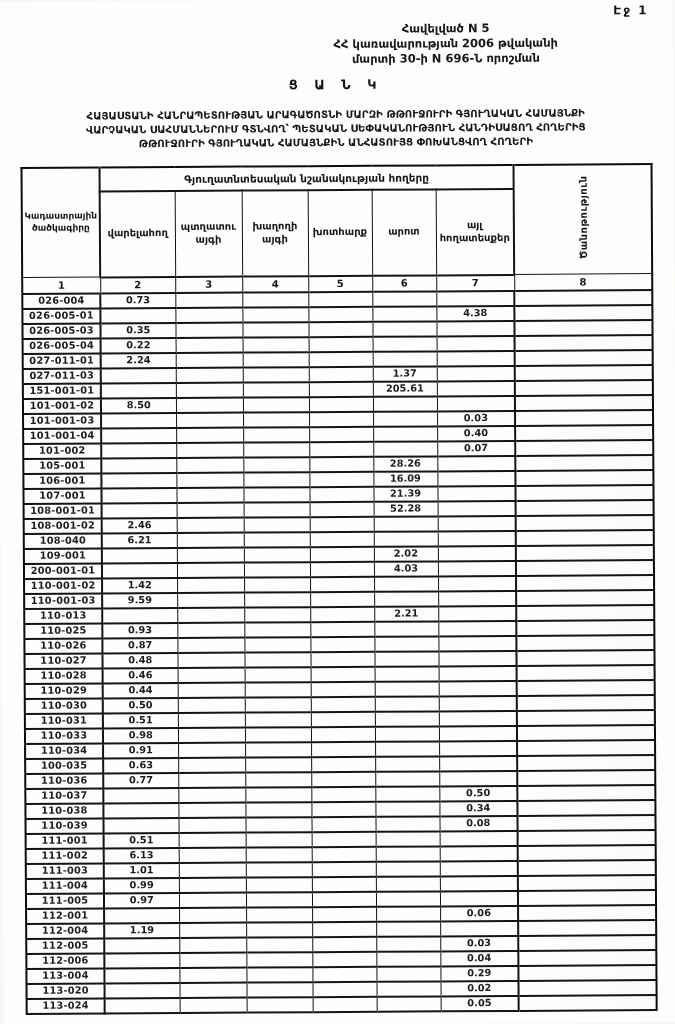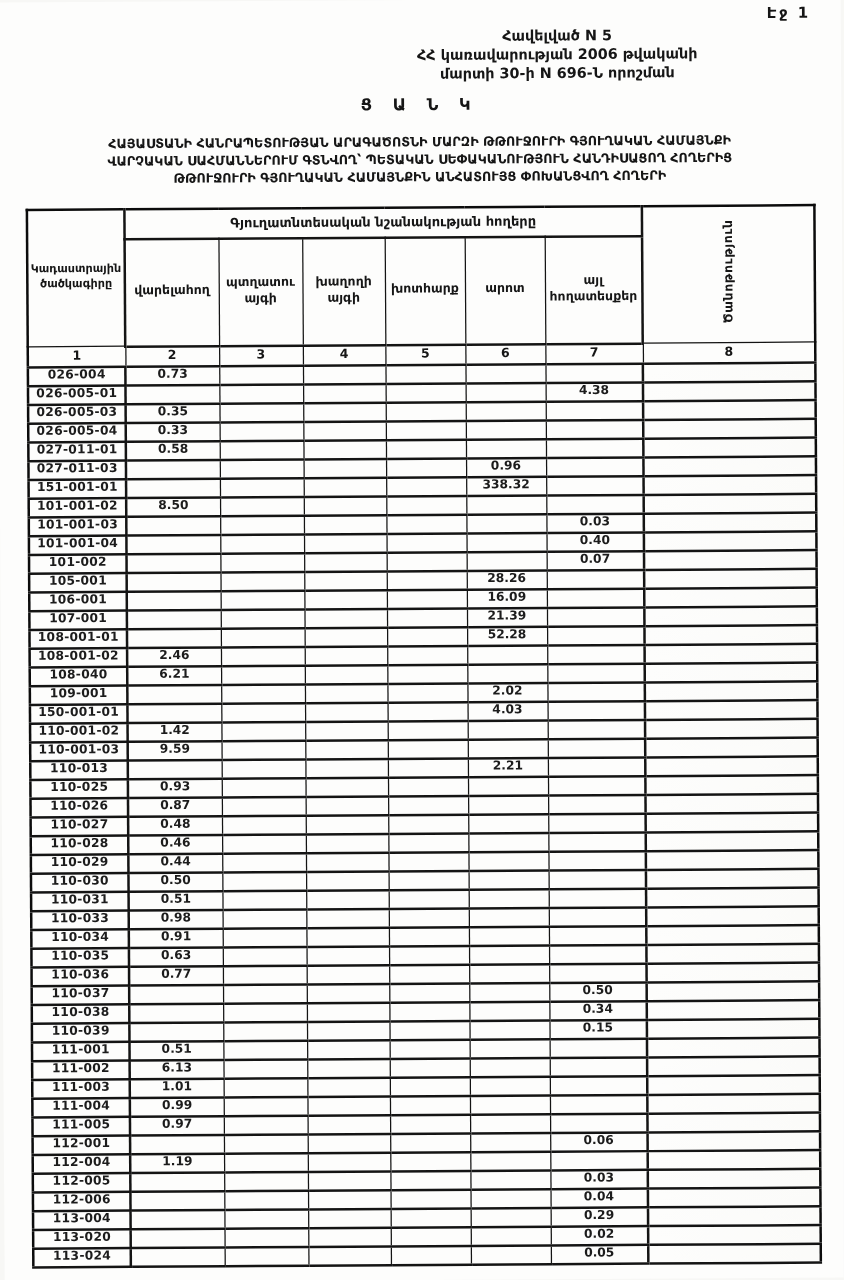--- a/index.html
+++ b/index.html
@@ -178,55 +178,55 @@
           <td class="col-1">0.35</td>
           <td class="col-2"></td>
           <td class="col-3"></td>
           <td class="col-4"></td>
           <td class="col-5"></td>
           <td class="col-6"></td>
           <td class="col-7"></td>
         </tr>
         <tr>
           <td class="col-0">026-005-04</td>
-          <td class="col-1">0.33</td>
+          <td class="col-1">0.22</td>
           <td class="col-2"></td>
           <td class="col-3"></td>
           <td class="col-4"></td>
           <td class="col-5"></td>
           <td class="col-6"></td>
           <td class="col-7"></td>
         </tr>
         <tr>
           <td class="col-0">027-011-01</td>
-          <td class="col-1">0.58</td>
+          <td class="col-1">2.24</td>
           <td class="col-2"></td>
           <td class="col-3"></td>
           <td class="col-4"></td>
           <td class="col-5"></td>
           <td class="col-6"></td>
           <td class="col-7"></td>
         </tr>
         <tr>
           <td class="col-0">027-011-03</td>
           <td class="col-1"></td>
           <td class="col-2"></td>
           <td class="col-3"></td>
           <td class="col-4"></td>
-          <td class="col-5">0.96</td>
+          <td class="col-5">1.37</td>
           <td class="col-6"></td>
           <td class="col-7"></td>
         </tr>
         <tr>
           <td class="col-0">151-001-01</td>
           <td class="col-1"></td>
           <td class="col-2"></td>
           <td class="col-3"></td>
           <td class="col-4"></td>
-          <td class="col-5">338.32</td>
+          <td class="col-5">205.61</td>
           <td class="col-6"></td>
           <td class="col-7"></td>
         </tr>
         <tr>
           <td class="col-0">101-001-02</td>
           <td class="col-1">8.50</td>
           <td class="col-2"></td>
           <td class="col-3"></td>
           <td class="col-4"></td>
           <td class="col-5"></td>
@@ -327,21 +327,21 @@
           <td class="col-0">109-001</td>
           <td class="col-1"></td>
           <td class="col-2"></td>
           <td class="col-3"></td>
           <td class="col-4"></td>
           <td class="col-5">2.02</td>
           <td class="col-6"></td>
           <td class="col-7"></td>
         </tr>
         <tr>
-          <td class="col-0">150-001-01</td>
+          <td class="col-0">200-001-01</td>
           <td class="col-1"></td>
           <td class="col-2"></td>
           <td class="col-3"></td>
           <td class="col-4"></td>
           <td class="col-5">4.03</td>
           <td class="col-6"></td>
           <td class="col-7"></td>
         </tr>
         <tr>
           <td class="col-0">110-001-02</td>
@@ -457,21 +457,21 @@
           <td class="col-0">110-034</td>
           <td class="col-1">0.91</td>
           <td class="col-2"></td>
           <td class="col-3"></td>
           <td class="col-4"></td>
           <td class="col-5"></td>
           <td class="col-6"></td>
           <td class="col-7"></td>
         </tr>
         <tr>
-          <td class="col-0">110-035</td>
+          <td class="col-0">100-035</td>
           <td class="col-1">0.63</td>
           <td class="col-2"></td>
           <td class="col-3"></td>
           <td class="col-4"></td>
           <td class="col-5"></td>
           <td class="col-6"></td>
           <td class="col-7"></td>
         </tr>
         <tr>
           <td class="col-0">110-036</td>
@@ -503,21 +503,21 @@
           <td class="col-6">0.34</td>
           <td class="col-7"></td>
         </tr>
         <tr>
           <td class="col-0">110-039</td>
           <td class="col-1"></td>
           <td class="col-2"></td>
           <td class="col-3"></td>
           <td class="col-4"></td>
           <td class="col-5"></td>
-          <td class="col-6">0.15</td>
+          <td class="col-6">0.08</td>
           <td class="col-7"></td>
         </tr>
         <tr>
           <td class="col-0">111-001</td>
           <td class="col-1">0.51</td>
           <td class="col-2"></td>
           <td class="col-3"></td>
           <td class="col-4"></td>
           <td class="col-5"></td>
           <td class="col-6"></td>

